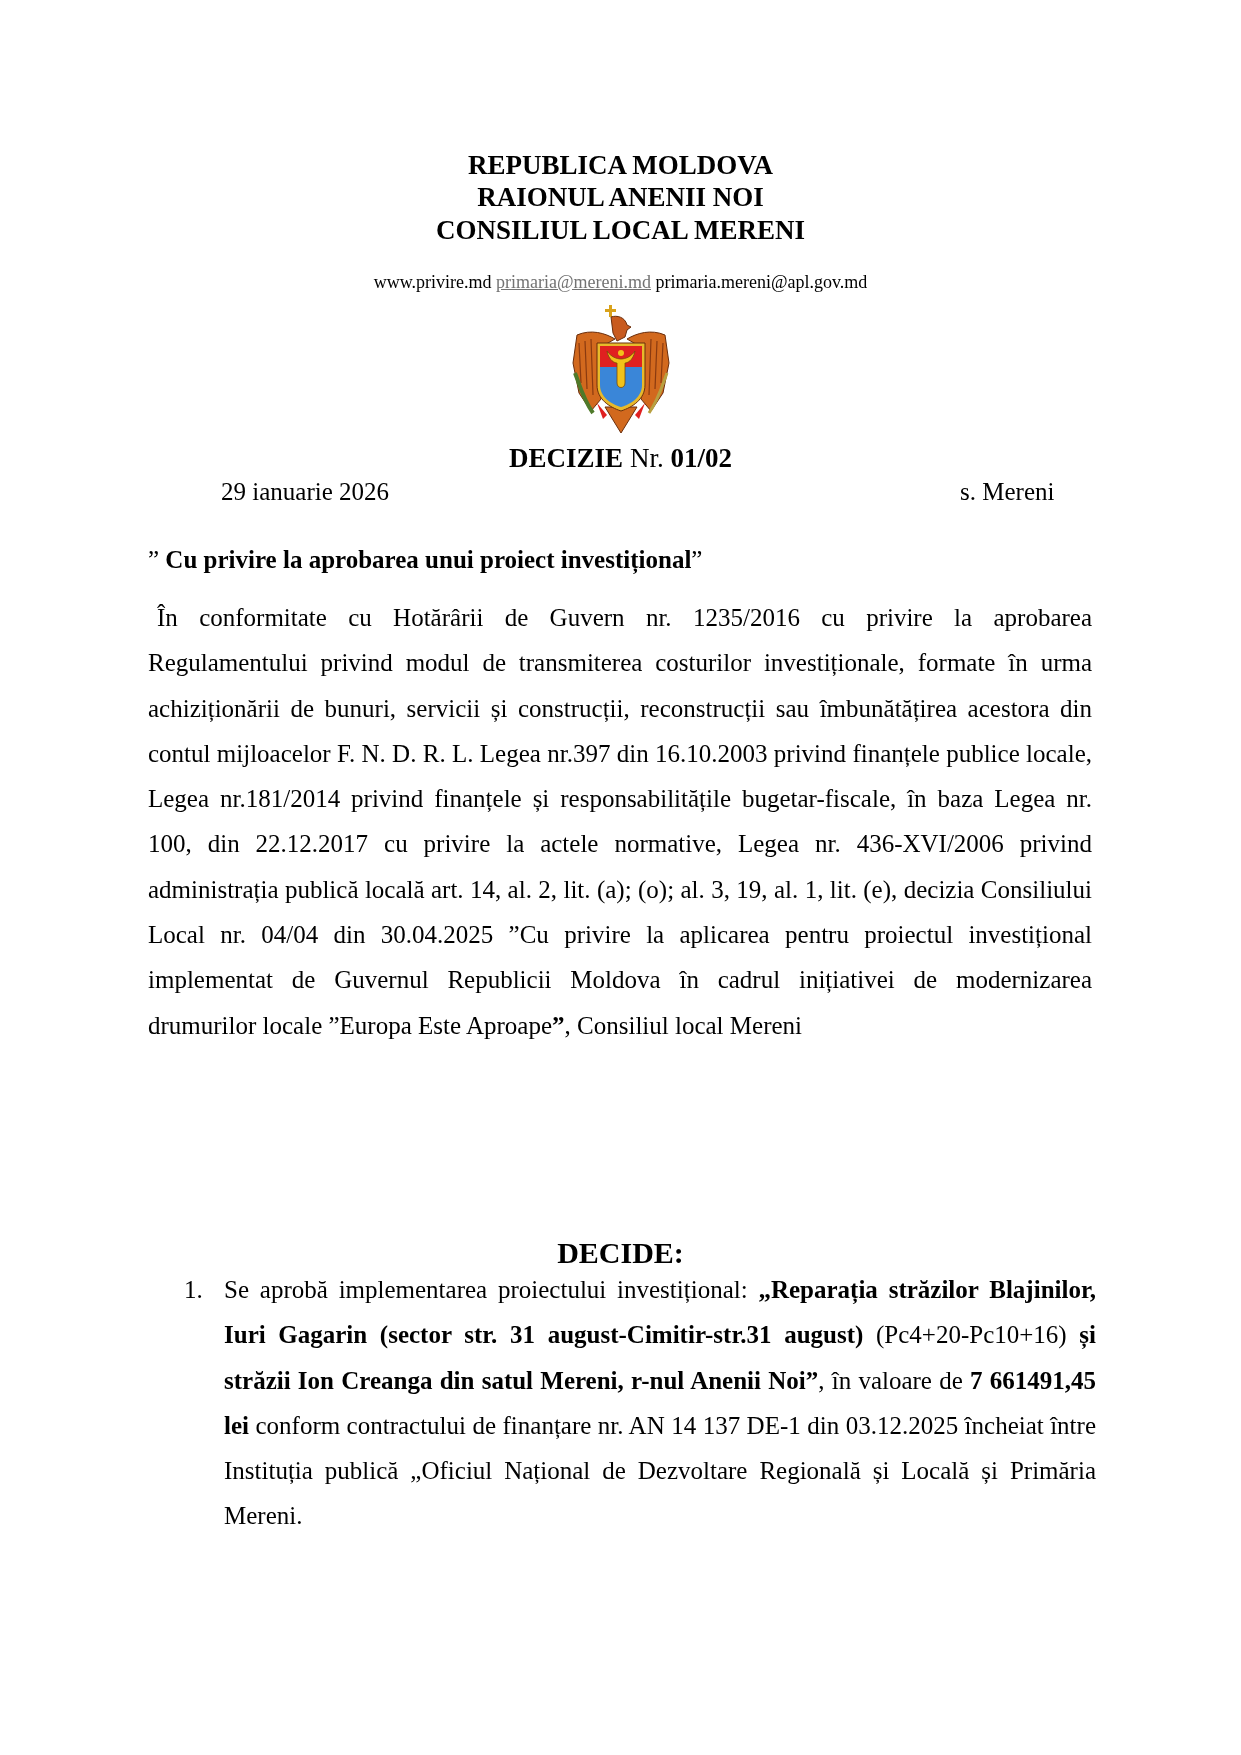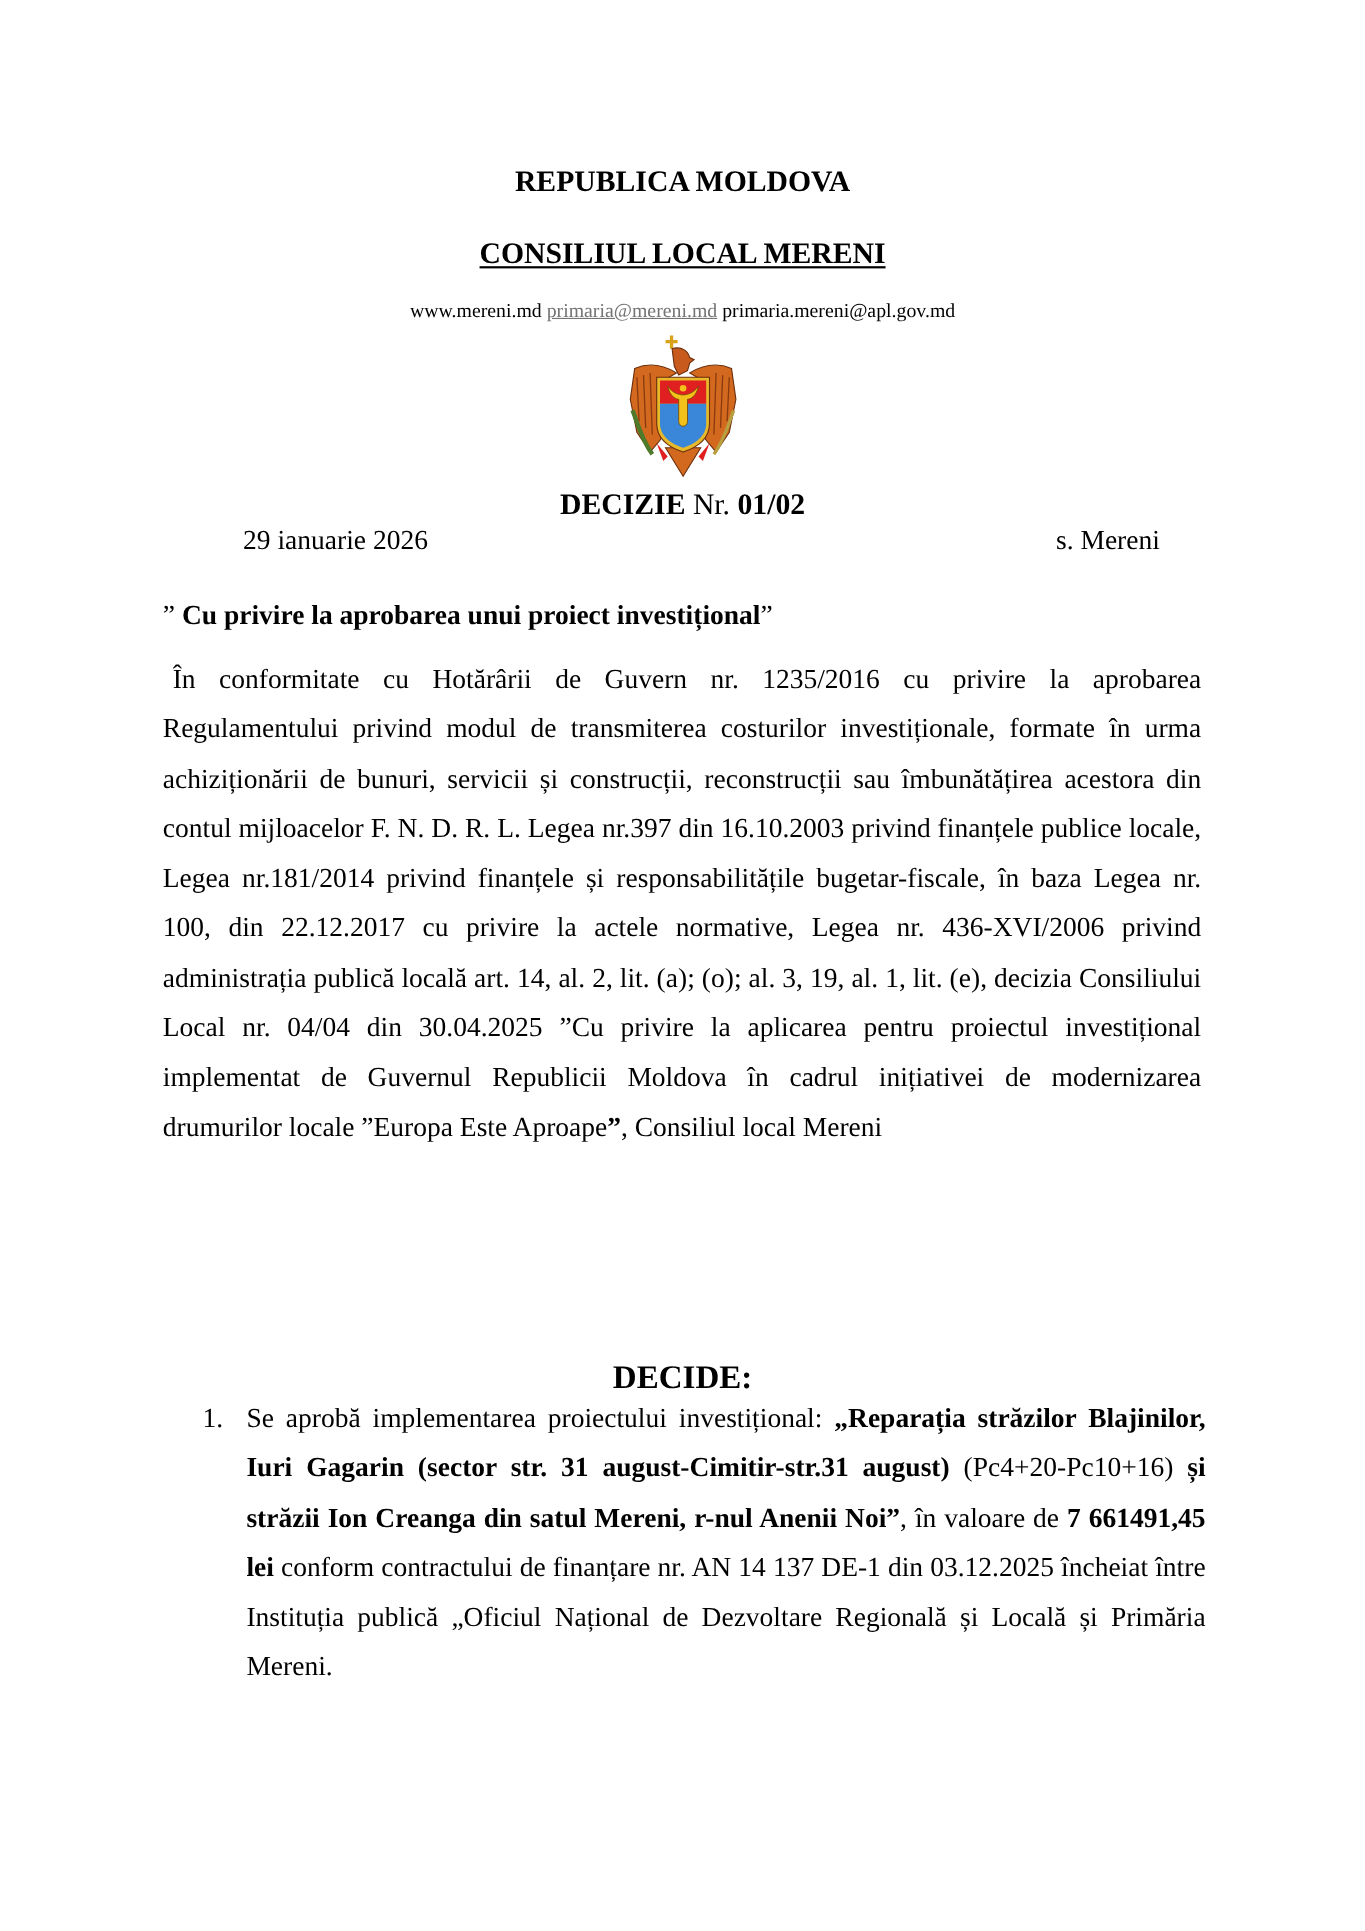--- a/index.html
+++ b/index.html
@@ -3,21 +3,21 @@
 <meta charset="utf-8">
 <style>
   html, body { margin: 0; padding: 0; background: #ffffff; }
   body { width: 1241px; height: 1755px; position: relative; overflow: hidden;
          font-family: "Liberation Serif", "DejaVu Serif", serif; color: #000; }
   .page { position: absolute; left: 0; top: 0; width: 1241px; height: 1755px; }
 
   .hdr { position: absolute; left: 0; width: 1241px; text-align: center; font-weight: bold; font-size: 27px; line-height: 30px; }
   .hdr1 { top: 150px; }
   .hdr2 { top: 182px; }
-  .hdr3 { top: 215px; text-decoration: underline; text-decoration-thickness: 2px; text-underline-offset: 3px; }
+  .hdr3 { top: 215px; text-decoration-thickness: 2px; text-underline-offset: 3px; }
   .contact { position: absolute; left: 0; width: 1241px; text-align: center; font-size: 18px; line-height: 20px; }
   .contact1 { top: 249px; }
   .contact2 { top: 272px; }
   .link { color: #737373; text-decoration: underline; }
 
   .coat { position: absolute; left: 567px; top: 303px; width: 108px; height: 132px; }
 
   .decizie { position: absolute; top: 443px; left: 0; width: 1241px; text-align: center; font-size: 27px; line-height: 30px; }
   .decizie b { font-weight: bold; margin-top: 20px; }
 
@@ -38,23 +38,24 @@
   .item .num { position: absolute; left: 0; top: 0; }
   .item .txt { margin-left: 40px; text-align: justify; }
   .item b { font-weight: bold; }
 </style>
 </head>
 <body>
 
 <div class="page">
 
   <div class="hdr hdr1">REPUBLICA MOLDOVA</div>
+  <div class="hdr hdr2">RAIONUL ANENII NOI</div>
   <div class="hdr hdr3">CONSILIUL LOCAL MERENI</div>
   <div class="contact contact2">
-    <span>www.mereni.md</span>
+    <span>www.privire.md</span>
     <a class="link">primaria@mereni.md</a>
     <span>primaria.mereni@apl.gov.md</span>
   </div>
 
   <div class="coat">
     <svg width="108" height="132" viewBox="0 0 108 132">
 
       <path d="M38 6 L42 6 L42 2 L45 2 L45 6 L49 6 L49 9 L45 9 L45 14 L42 14 L42 9 L38 9 Z" fill="#d9a21b"></path>
 
       <path d="M44 14 C50 12 58 14 60 22 L64 24 L60 27 L58 34 L50 38 L46 30 Z" fill="#c85a1e" stroke="#6b2e0c" stroke-width="1"></path>

